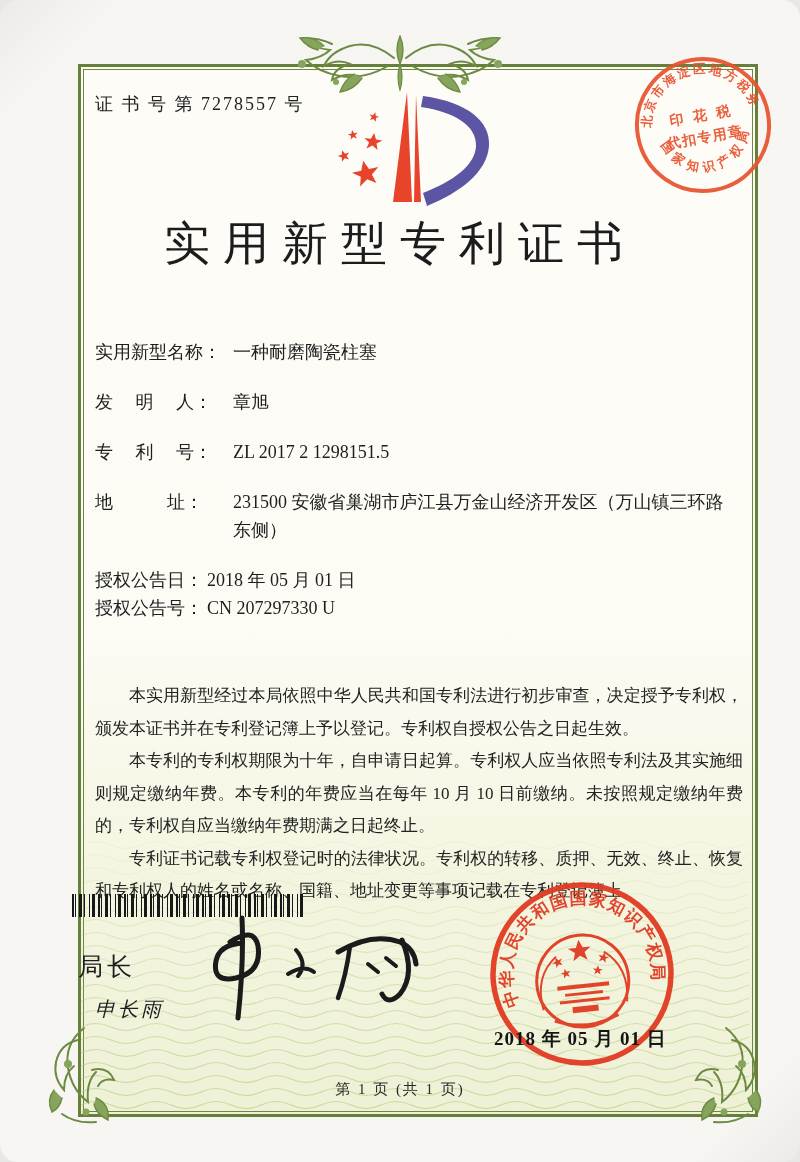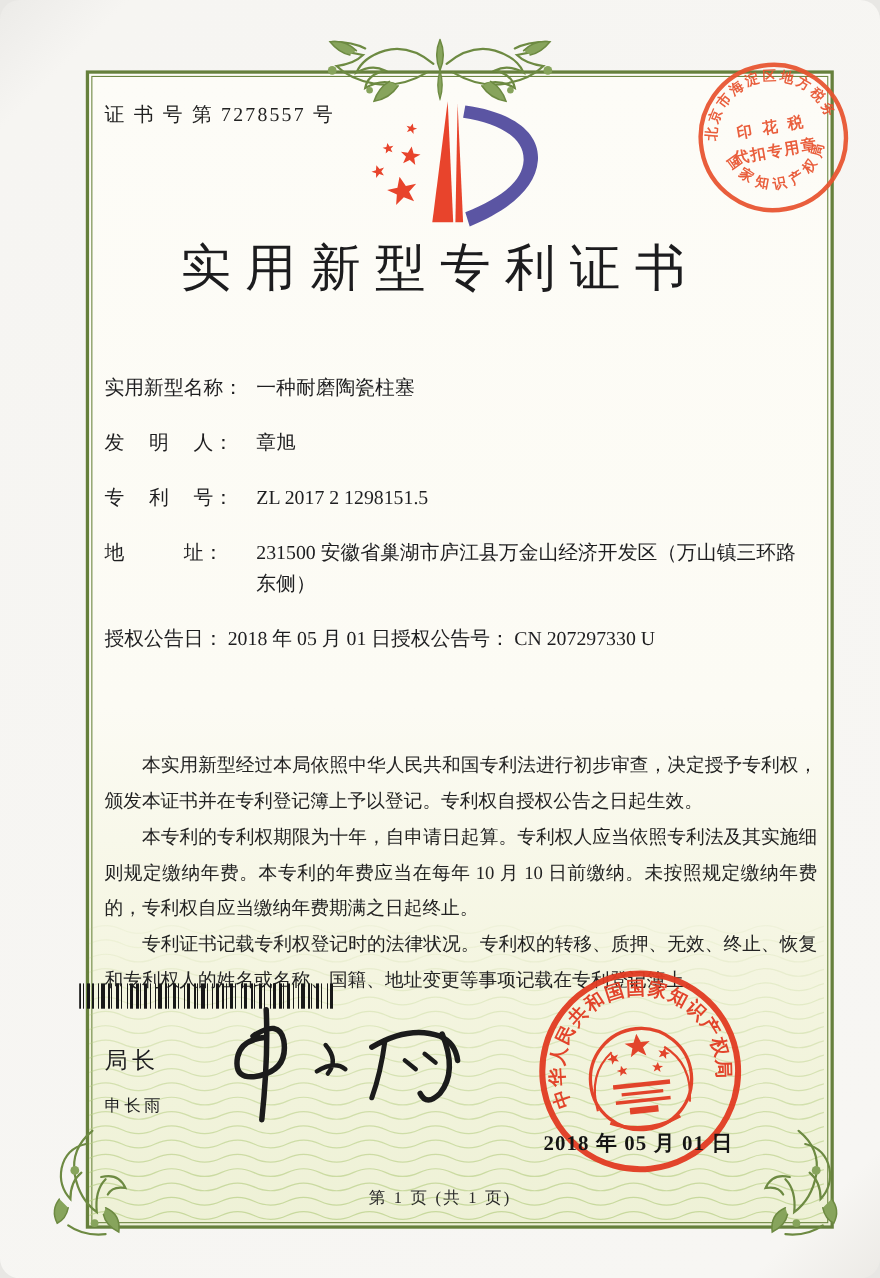--- a/index.html
+++ b/index.html
@@ -10,32 +10,32 @@
     border:3px solid #66803c;background:linear-gradient(#fdfcf7 0%,#fcfbf4 55%,#f4f5e0 78%,#eef1d6 100%);}
   .cert-border::after{content:"";position:absolute;inset:2px;border:1px solid #6d8742;pointer-events:none;}
   .abs{position:absolute;}
   .certno{left:95px;top:92px;font-size:18px;letter-spacing:2px;color:#222;}
   .title{left:0;top:213px;width:800px;text-align:center;font-size:46px;font-weight:400;
     letter-spacing:13px;color:#1c1c1e;}
   .fields{left:95px;top:338px;width:645px;color:#1e1e20;}
   .frow{display:flex;align-items:flex-start;line-height:28px;font-size:18px;margin-bottom:22px;}
   .flabel{display:inline-block;width:138px;flex:0 0 138px;white-space:pre;}
   .fvalue{flex:1;}
-  .frow.grant{}
+  .frow.grant{justify-content:space-between;flex-direction:column;}
   .grant-pair{display:flex;}
   .grant-pair .flabel{width:auto;flex:0 0 auto;margin-right:4px;}
   .paras{left:95px;top:680px;width:648px;font-size:17px;line-height:32.5px;color:#222;text-align:justify;}
   .paras p{margin:0;text-indent:2em;}
   .barcode{left:72px;top:894px;width:232px;height:23px;
     background:
       repeating-linear-gradient(90deg,#181818 0 2px,transparent 2px 3px,#181818 3px 4px,transparent 4px 7px,
       #181818 7px 10px,transparent 10px 12px,#181818 12px 13px,transparent 13px 17px,
       #181818 17px 18px,transparent 18px 20px,#181818 20px 23px,transparent 23px 26px);}
-  .director-label{left:95px;top:950px;font-size:21px;letter-spacing:4px;color:#1d1d1f;}
-  .director-name{left:95px;top:996px;font-size:15px;letter-spacing:3px;color:#1d1d1f;}
+  .director-label{left:78px;top:950px;font-size:25px;letter-spacing:4px;color:#1d1d1f;}
+  .director-name{left:95px;top:996px;font-size:20px;letter-spacing:3px;color:#1d1d1f;font-style:italic;}
   .seal-date{left:494px;top:1026px;font-size:19px;letter-spacing:1px;color:#141414;font-weight:600;z-index:5;}
   .footer{left:0;top:1080px;width:800px;text-align:center;font-size:15px;letter-spacing:2px;color:#2a2a2a;}
   .tax-stamp{left:628px;top:50px;transform:rotate(-10deg);opacity:.93;}
   .office-seal{left:486px;top:878px;transform:rotate(-6deg);opacity:.95;z-index:4;}
   .logo{left:333px;top:80px;}
   .sig{left:192px;top:912px;}
   .waves{left:81px;bottom:51px;}
   .ornament-top{left:266px;top:24px;}
   .corner-bl{left:34px;top:1020px;}
   .corner-br{left:676px;top:1020px;transform:scaleX(-1);}

